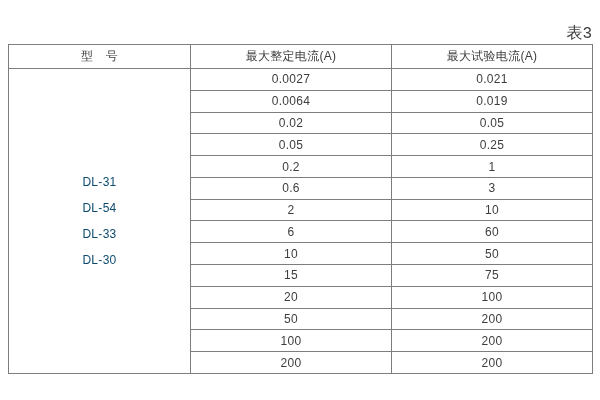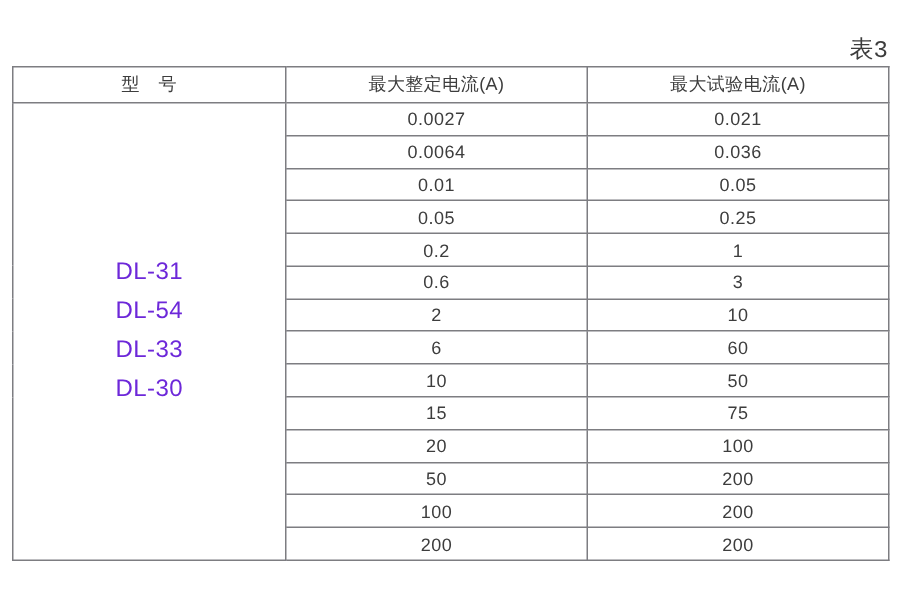--- a/index.html
+++ b/index.html
@@ -44,22 +44,22 @@
     letter-spacing: 0.3px;
   }
   table.spec thead tr {
     height: 24px;
   }
   td.model-cell {
     vertical-align: middle;
   }
   .model-label {
     line-height: 26px;
-    font-size: 16px;
-    color: #6d28d9;
+    font-size: 12px;
+    color: #0c4a6e;
   }
 </style>
 </head>
 <body>
 
 <div class="page">
   <div class="caption">表3</div>
   <table class="spec">
     <colgroup>
       <col style="width:182px">
@@ -79,24 +79,24 @@
             <div class="model-label">DL-31</div>
             <div class="model-label">DL-54</div>
             <div class="model-label">DL-33</div>
             <div class="model-label">DL-30</div>
           </td>
           <td>0.0027</td>
           <td>0.021</td>
         </tr>
         <tr>
           <td>0.0064</td>
-          <td>0.036</td>
+          <td>0.019</td>
         </tr>
         <tr>
-          <td>0.01</td>
+          <td>0.02</td>
           <td>0.05</td>
         </tr>
         <tr>
           <td>0.05</td>
           <td>0.25</td>
         </tr>
         <tr>
           <td>0.2</td>
           <td>1</td>
         </tr>

